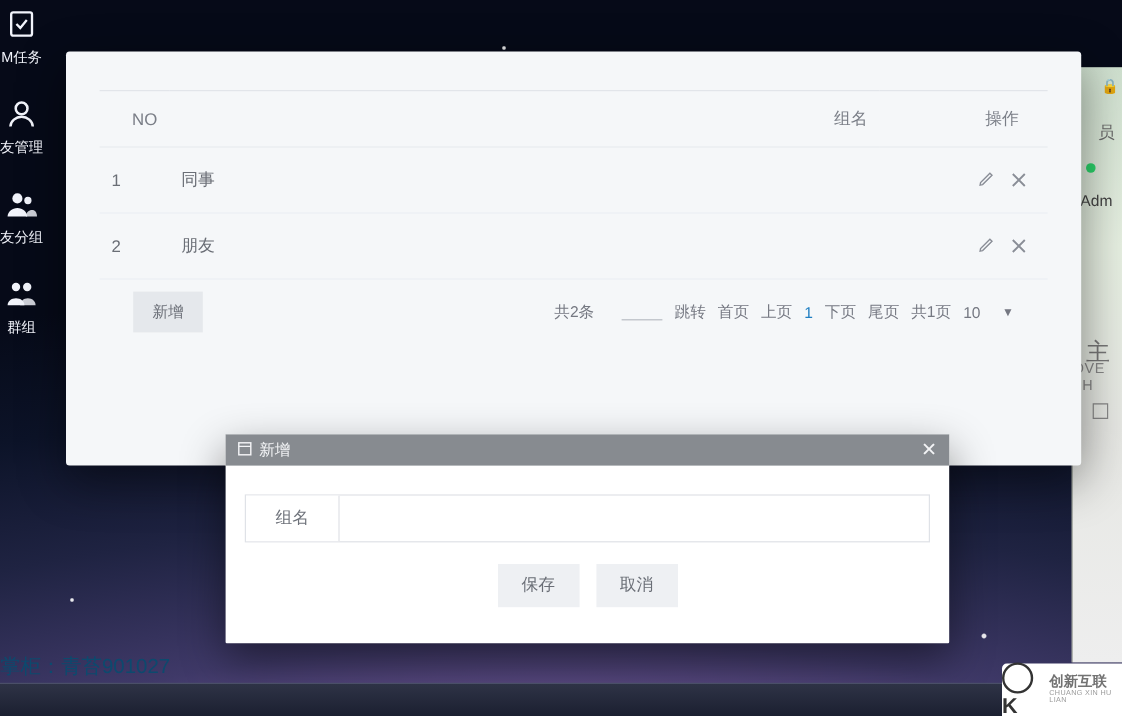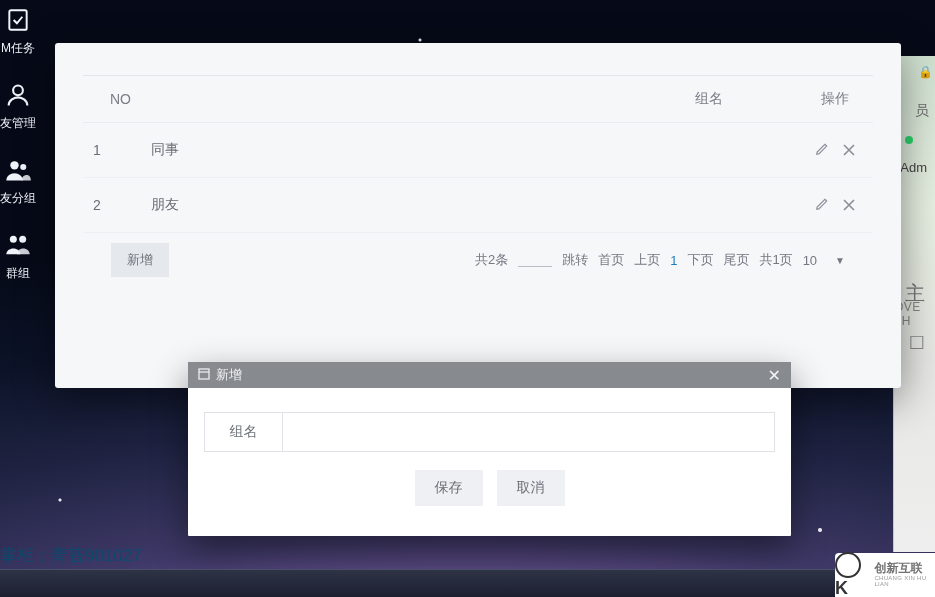--- a/index.html
+++ b/index.html
@@ -94,21 +94,21 @@
     table.grid td.op .ico { margin-left: 10px; cursor: pointer; color: #8a8e97; }
     table.grid .col-no { width: 58px; padding-left: 10px; }
     table.grid .col-op { width: 140px; }
 
     .modal-footer { display: flex; align-items: center; padding: 10px 28px 0; }
     .btn-add {
       background: #e5e8ec; color: #6d7179; font-size: 13px;
       border: none; padding: 8px 16px; cursor: pointer;
     }
     .pager { margin-left: auto; display: flex; align-items: center; gap: 10px; font-size: 13px; color: #757882; }
-    .pager .total { margin-right: 0; text-align: right; }
+    .pager .total { margin-right: 13px; text-align: right; }
     .pager .jump-line { display: inline-block; width: 34px; border-bottom: 1px solid #b8bcc4; height: 14px; }
     .pager .link { cursor: pointer; }
     .pager .cur { color: #1f7ec2; font-weight: 500; }
     .pager .sel { display: inline-flex; align-items: center; gap: 18px; }
     .pager .sel .tri { font-size: 10px; }
 
     
     .sub-dialog {
       position: absolute; left: 188px; top: 362px; width: 603px;
       background: #ffffff; border-radius: 1px;

